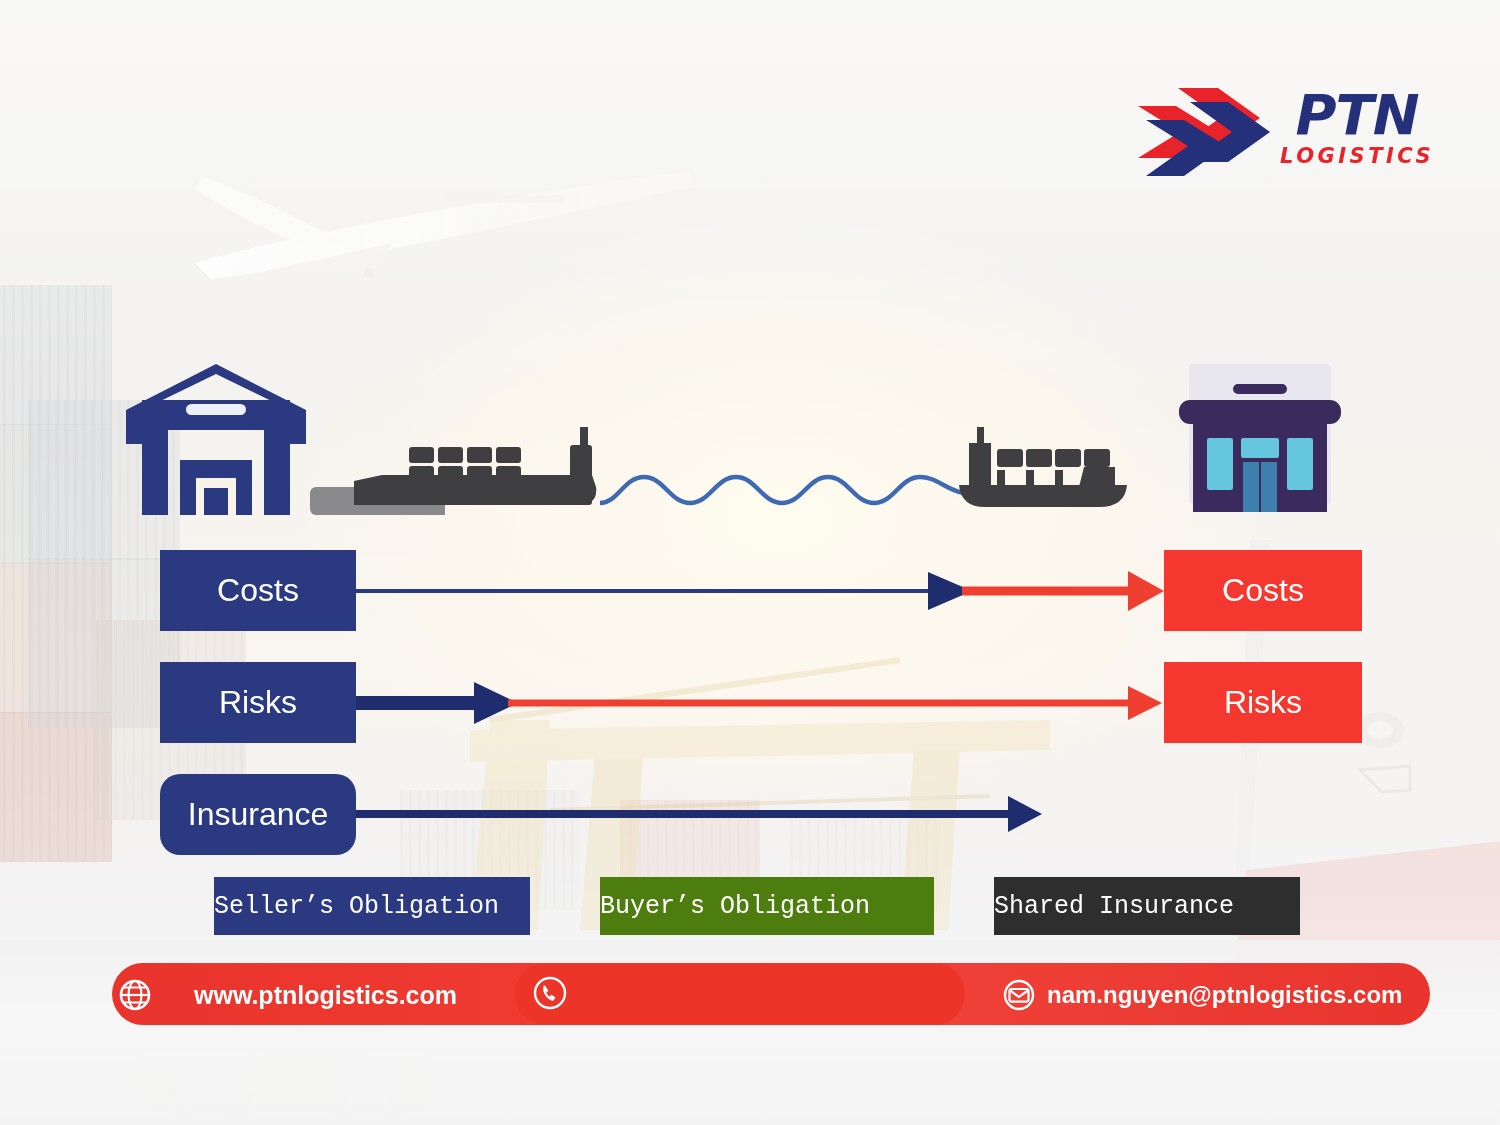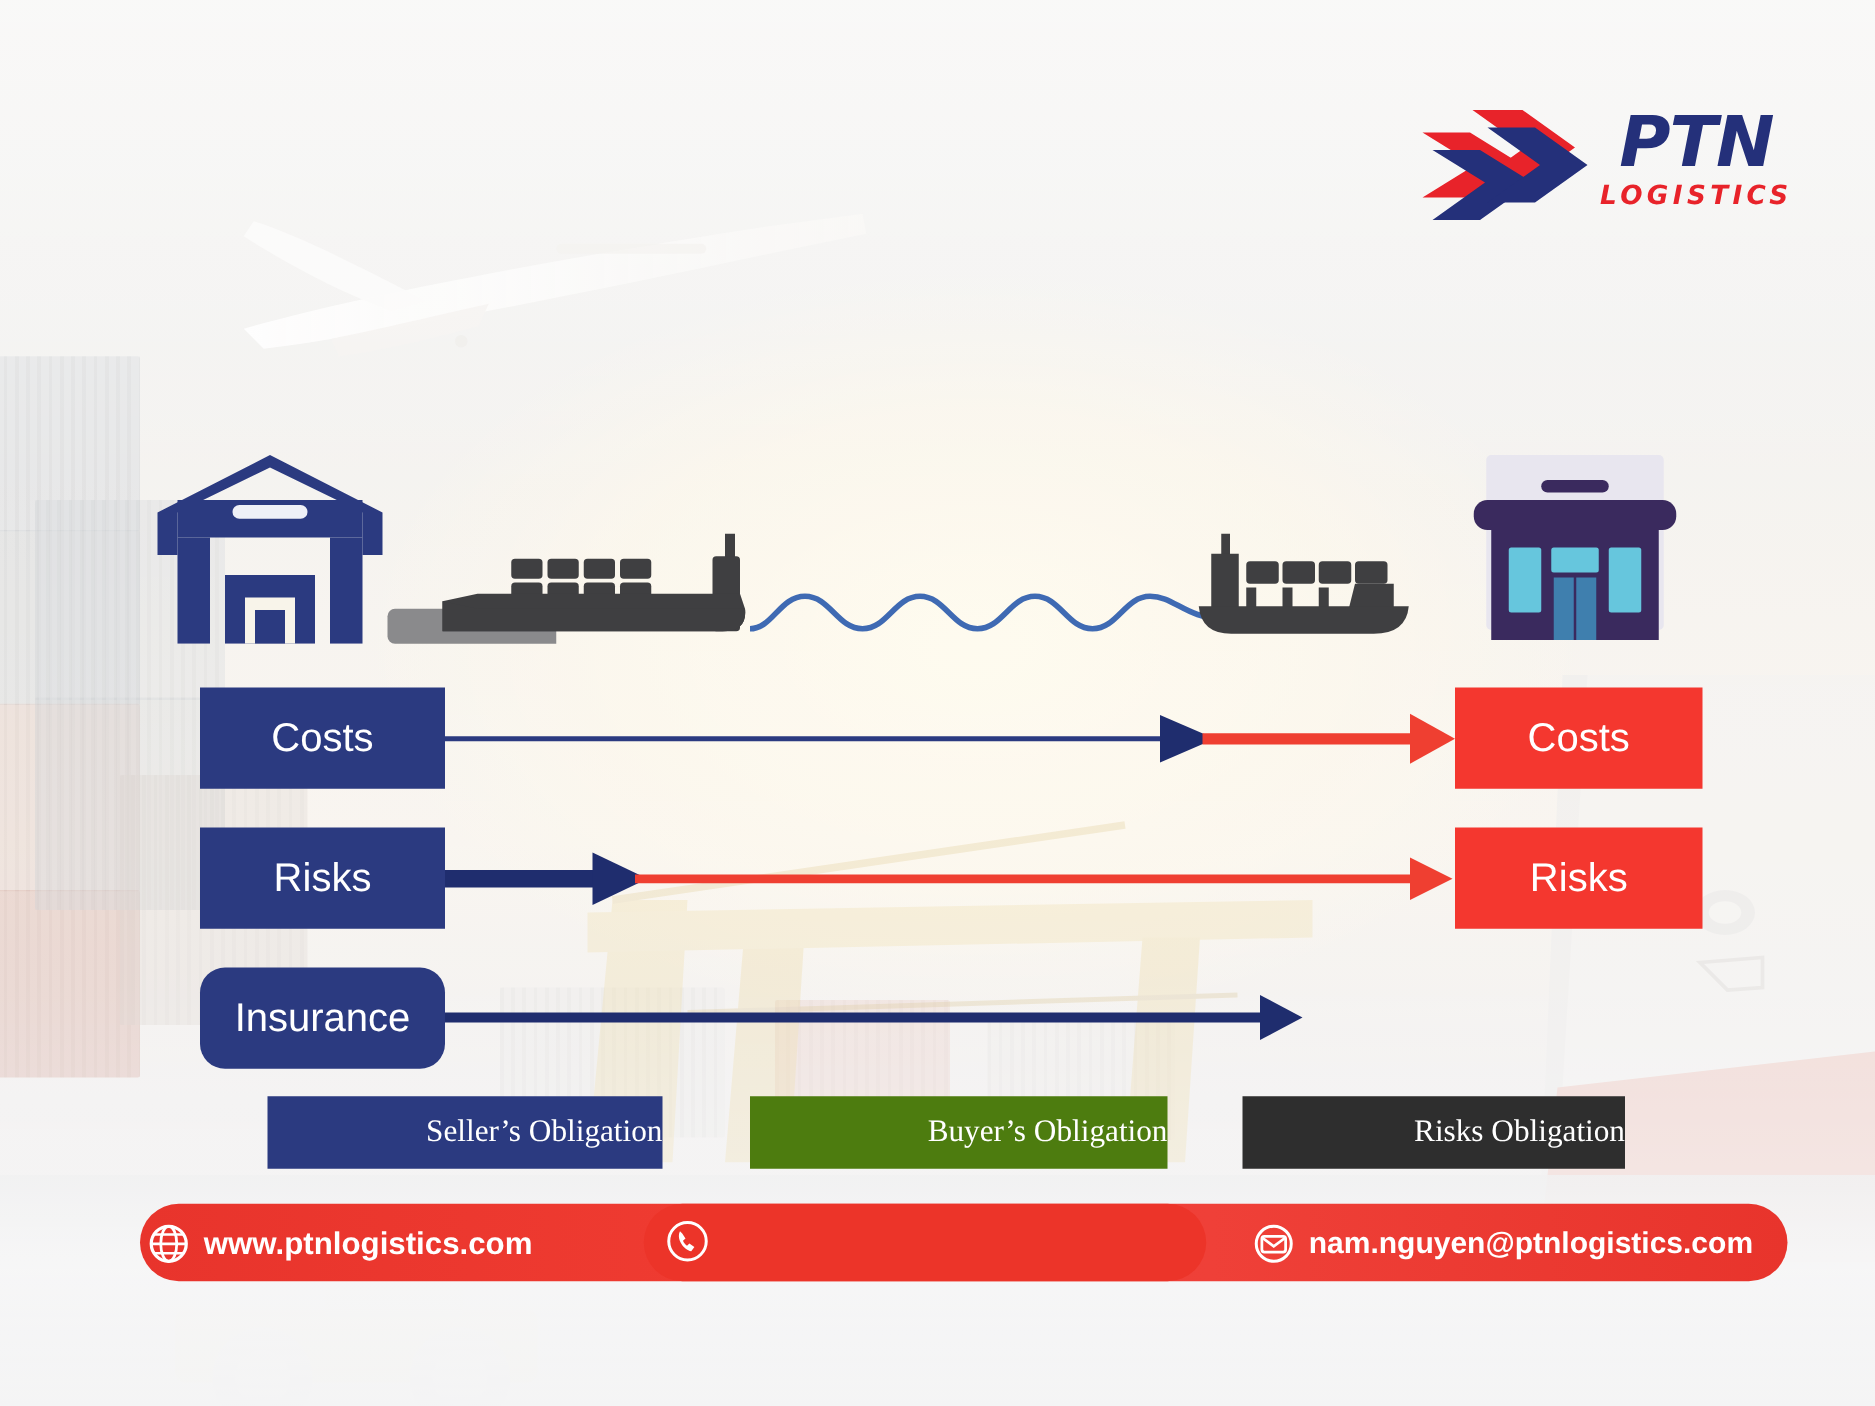--- a/index.html
+++ b/index.html
@@ -62,37 +62,37 @@
        font-size:32px;font-family:"Liberation Sans", sans-serif;}
   .box.left{left:160px;width:196px;height:81px;background:#2b3a80;justify-content:center;}
   .box.right{left:1164px;width:198px;height:81px;background:#f4372f;justify-content:center;}
   .row-costs{top:550px;}
   .row-risks{top:662px;}
   .row-ins{top:774px;border-radius:20px;}
 
   .arrows{position:absolute;left:0;top:0;width:1500px;height:1125px;pointer-events:none;}
 
   
-  .legend{position:absolute;top:877px;height:58px;display:flex;align-items:center;justify-content:flex-end;
-    color:#fff;font-size:25px;font-family:Liberation Serif, serif;}
+  .legend{position:absolute;top:877px;height:58px;display:flex;align-items:center;justify-content:flex-start;
+    color:#fff;font-size:25px;font-family:Liberation Mono, monospace;}
   .legend.seller{left:214px;width:316px;background:#2b3a80;}
   .legend.buyer{left:600px;width:334px;background:#4d7c0f;}
   .legend.shared{left:994px;width:306px;background:#2e2e2e;}
 
   
   .pill{position:absolute;height:62px;border-radius:31px;display:flex;align-items:center;
     color:#fff;font-family:"Liberation Sans", sans-serif;font-weight:bold;}
   .pill.bar{left:112px;top:963px;width:1318px;border-radius:31px;
     background:linear-gradient(90deg,#e8342c 0%, #ef3b31 35%, #ef4038 65%, #e8342c 100%);}
   .pill.phone{left:515px;top:963px;width:450px;background:#ec3429;box-shadow:0 0 0 0 rgba(0,0,0,0);}
   .f-item{position:absolute;display:flex;align-items:center;gap:11px;color:#fff;}
   .f-web{left:118px;top:978px;}
   .f-phone{left:532px;top:975px;}
   .f-mail{left:1002px;top:978px;text-align:center;}
-  .f-web .t{font-size:25px;font-weight:bold;}
+  .f-web .t{font-size:25px;font-weight:bold;margin-left:31px;}
   .f-phone .t{font-size:31px;font-weight:bold;letter-spacing:0.5px;}
   .f-mail .t{font-size:24px;font-weight:bold;}
   .ic{display:inline-flex;align-items:center;justify-content:center;}
 </style>
 </head>
 <body>
 
 <div class="stage">
 
   <div class="bg">
@@ -262,21 +262,21 @@
     <span>Insurance</span>
   </div>
 
   <div class="legend seller">
     <span>Seller’s Obligation</span>
   </div>
   <div class="legend buyer">
     <span>Buyer’s Obligation</span>
   </div>
   <div class="legend shared">
-    <span>Risks Obligation</span>
+    <span>Shared Insurance</span>
   </div>
 
   <div class="pill bar"></div>
   <div class="pill phone"></div>
 
   <div class="f-item f-web">
     <span class="ic">
       <svg width="34" height="34" viewBox="0 0 34 34">
         <circle cx="17" cy="17" r="14" fill="none" stroke="#fff" stroke-width="2.6"></circle>
         <ellipse cx="17" cy="17" rx="6.4" ry="14" fill="none" stroke="#fff" stroke-width="2.2"></ellipse>

